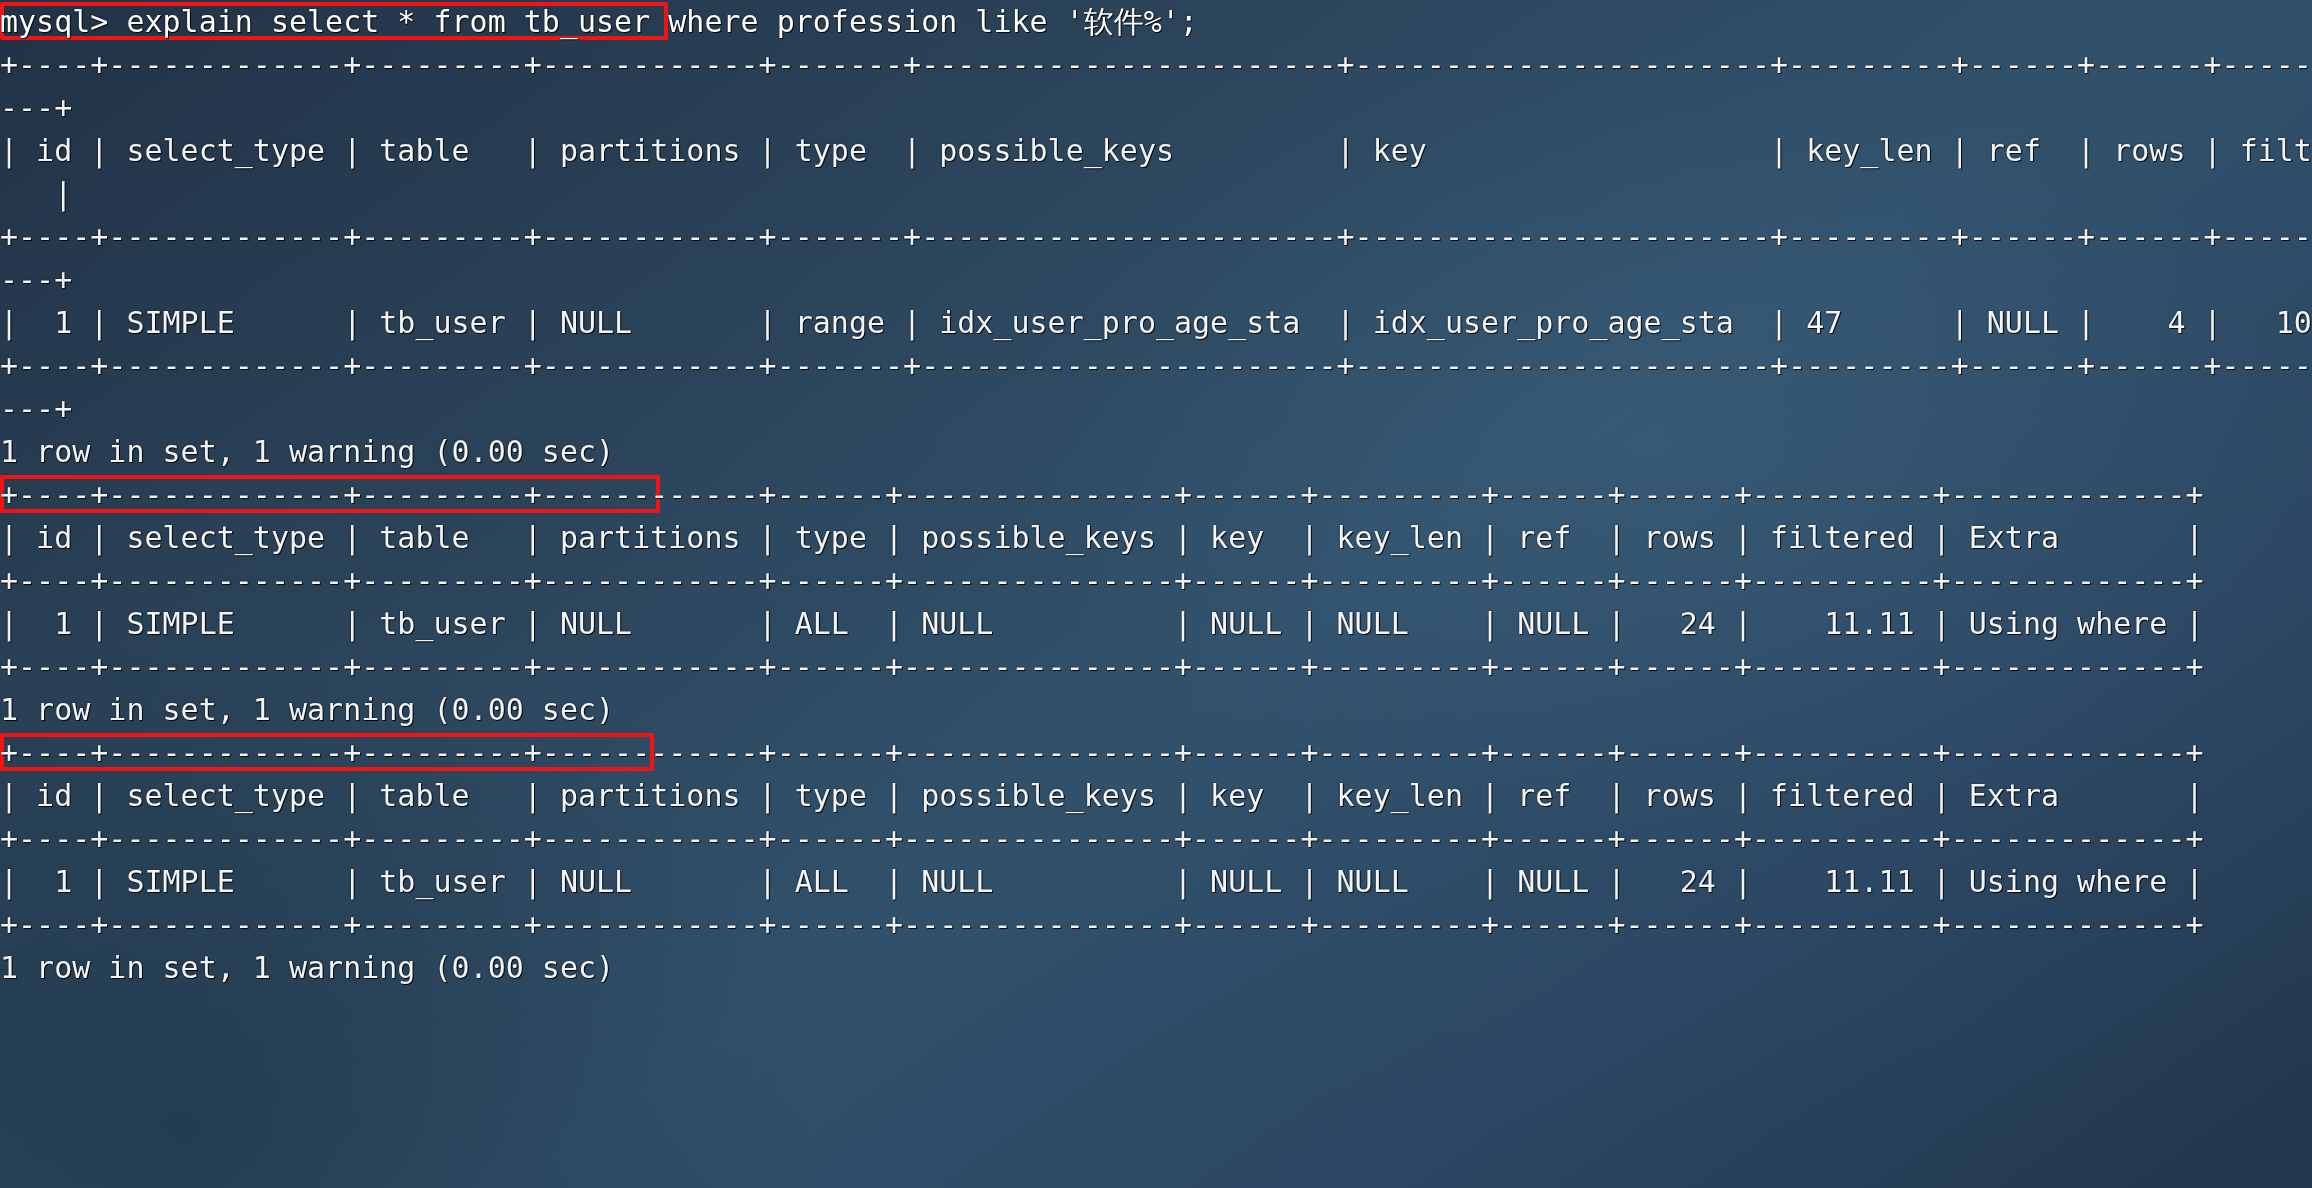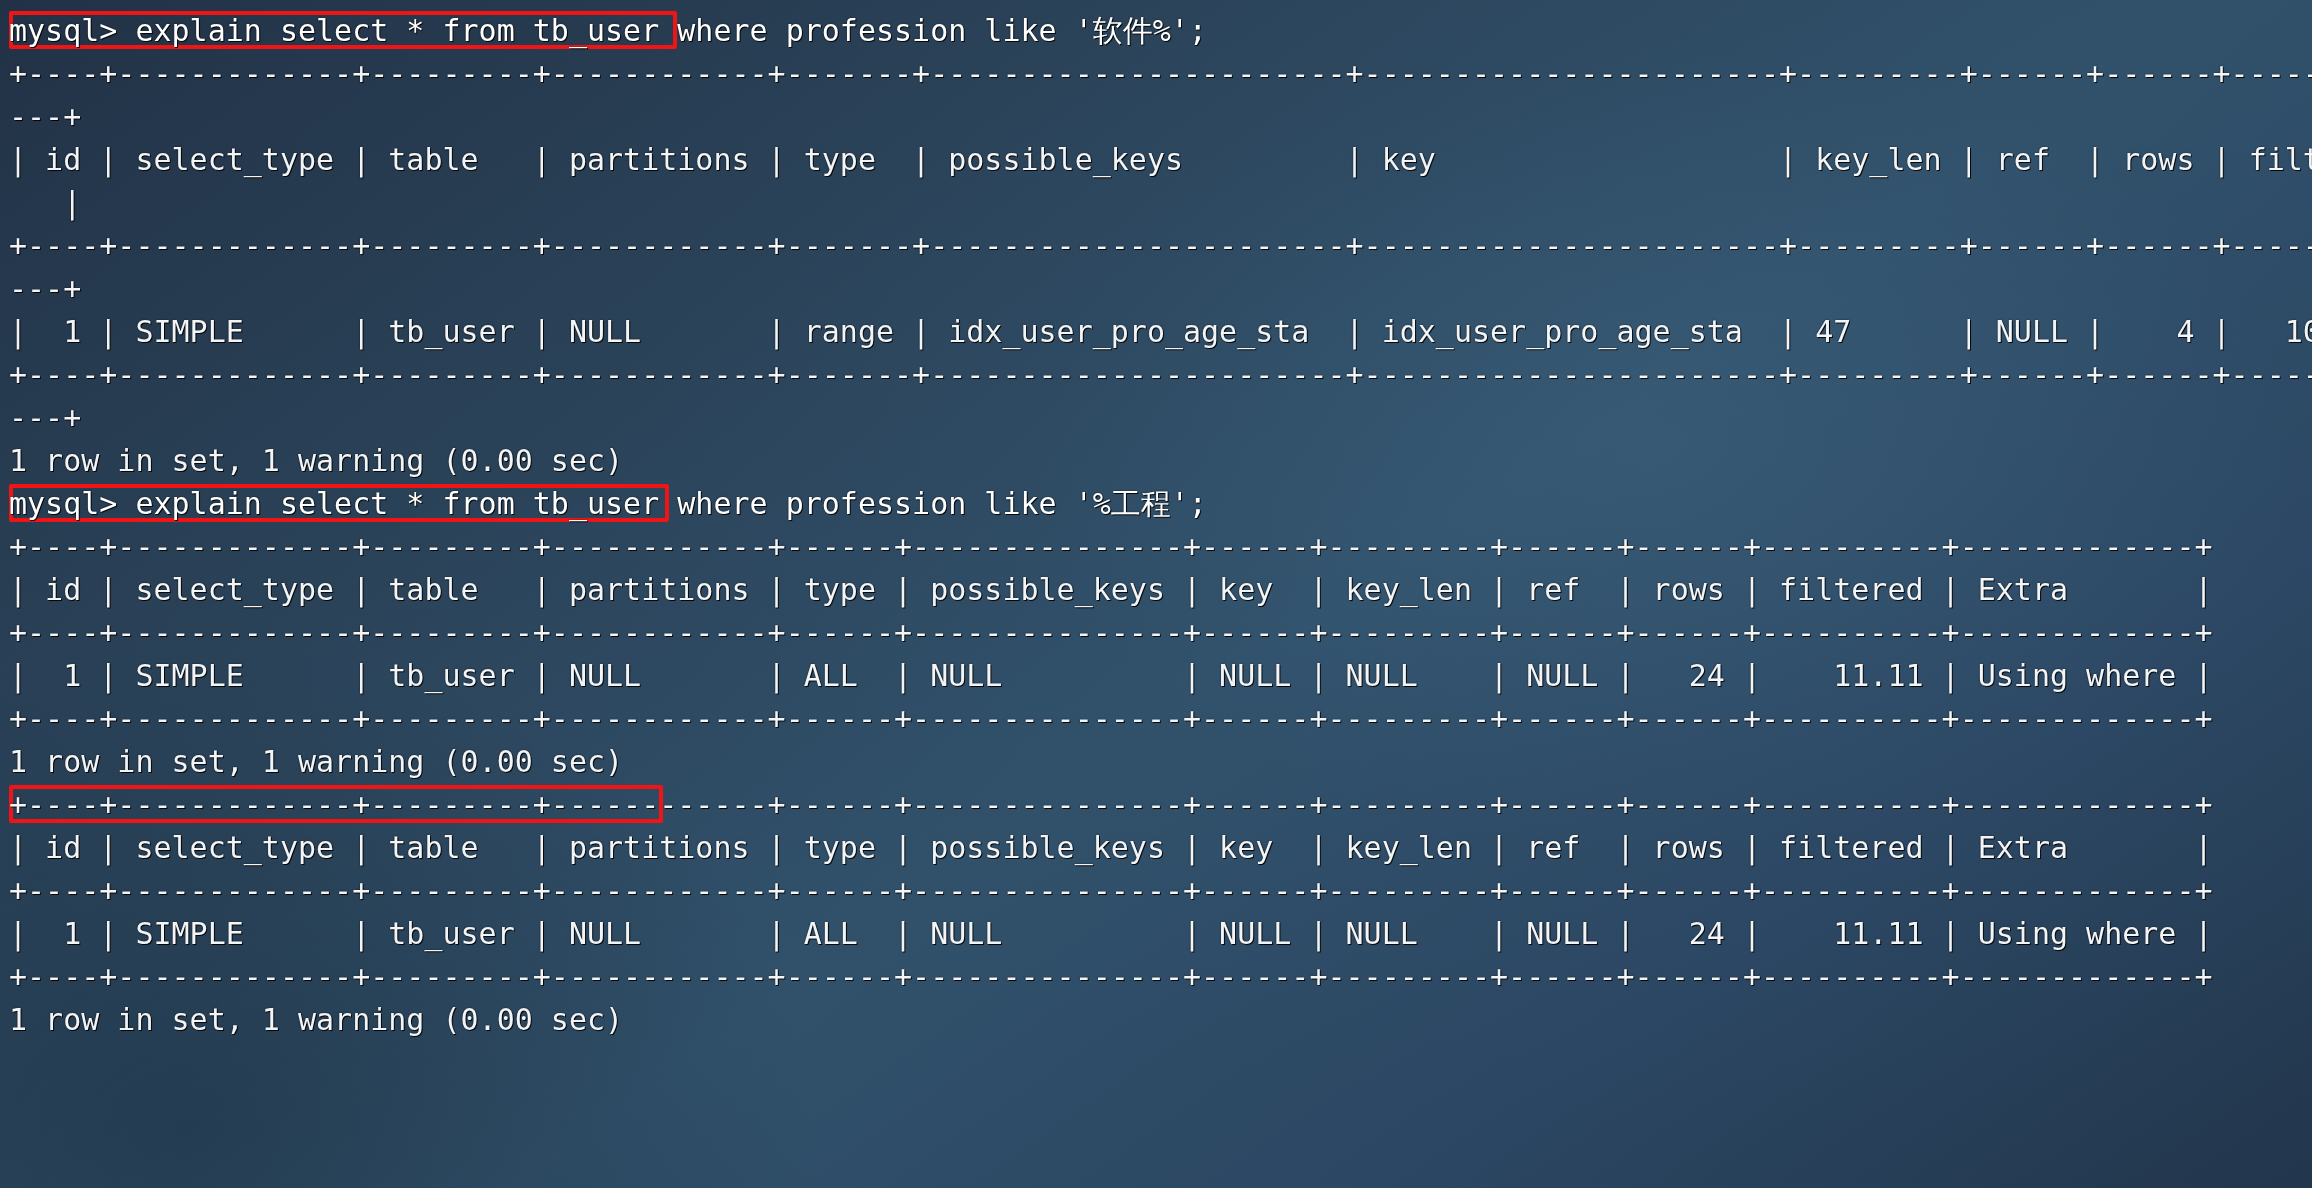--- a/index.html
+++ b/index.html
@@ -13,21 +13,21 @@
     background:
       radial-gradient(ellipse 1400px 900px at 72% 38%, rgba(70,110,140,0.30) 0%, rgba(52,85,112,0.10) 45%, rgba(0,0,0,0) 75%),
       radial-gradient(ellipse 900px 700px at 8% 95%, rgba(28,48,66,0.55) 0%, rgba(0,0,0,0) 70%),
       linear-gradient(145deg, #223246 0%, #2a4258 28%, #31516b 55%, #2b4662 78%, #22364c 100%);
     font-family: "DejaVu Sans Mono", "Liberation Mono", monospace;
   }
   .terminal {
     position: relative;
     width: 2312px;
     height: 879px;
-    padding: 9px;
+    padding: 0;
     box-sizing: border-box;
   }
   .lines {
     position: absolute;
     top: 0px;
     left: 14px;
     right: 0;
   }
   .line {
     height: 43px;
@@ -71,21 +71,20 @@
       <div class="line">|  1 | SIMPLE      | tb_user | NULL       | range | idx_user_pro_age_sta  | idx_user_pro_age_sta  | 47      | NULL |    4 |   100.00 | Using index conditi</div>
       <div class="line">+----+-------------+---------+------------+-------+-----------------------+-----------------------+---------+------+------+----------+---------------------</div>
       <div class="line">---+</div>
       <div class="line">1 row in set, 1 warning (0.00 sec)</div>
     </div>
   </div>
 
   <div class="boxwrap" style="margin-top:0px;">
     <div class="hl-box" style="left:0px; top:2px; width:660px; height:38px;"></div>
     <div class="lines" style="position:relative; left:0;">
-      <div class="line cmd">mysql&gt; explain select * from tb_user where profession like '%工程';</div>
       <div class="line">+----+-------------+---------+------------+------+---------------+------+---------+------+------+----------+-------------+</div>
       <div class="line">| id | select_type | table   | partitions | type | possible_keys | key  | key_len | ref  | rows | filtered | Extra       |</div>
       <div class="line">+----+-------------+---------+------------+------+---------------+------+---------+------+------+----------+-------------+</div>
       <div class="line">|  1 | SIMPLE      | tb_user | NULL       | ALL  | NULL          | NULL | NULL    | NULL |   24 |    11.11 | Using where |</div>
       <div class="line">+----+-------------+---------+------------+------+---------------+------+---------+------+------+----------+-------------+</div>
       <div class="line">1 row in set, 1 warning (0.00 sec)</div>
     </div>
   </div>
 
   <div class="boxwrap" style="margin-top:0px;">

